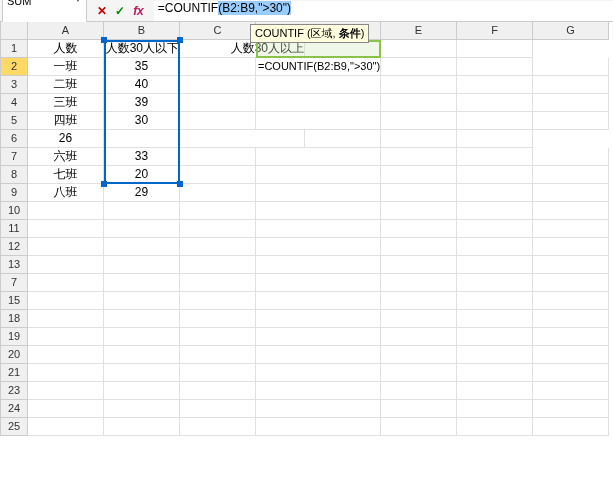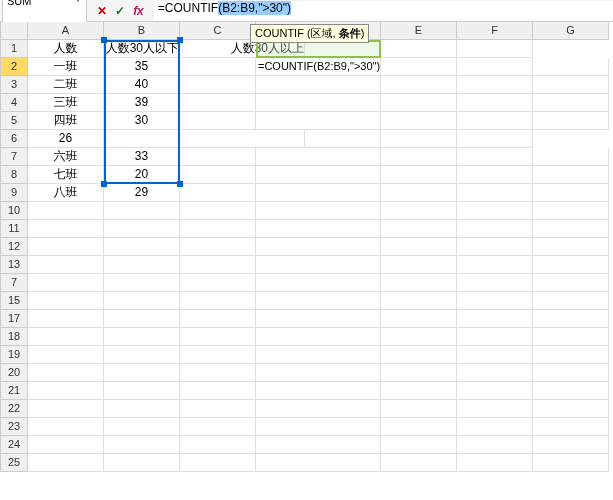--- a/index.html
+++ b/index.html
@@ -231,30 +231,20 @@
       <div class="hdr-row">15</div>
       <div class="cell col-A"></div>
       <div class="cell col-B"></div>
       <div class="cell col-C"></div>
       <div class="cell col-D"></div>
       <div class="cell col-E"></div>
       <div class="cell col-F"></div>
       <div class="cell col-G"></div>
     </div>
     <div class="row">
-      <div class="hdr-row">17</div>
-      <div class="cell col-A"></div>
-      <div class="cell col-B"></div>
-      <div class="cell col-C"></div>
-      <div class="cell col-D"></div>
-      <div class="cell col-E"></div>
-      <div class="cell col-F"></div>
-      <div class="cell col-G"></div>
-    </div>
-    <div class="row">
       <div class="hdr-row">18</div>
       <div class="cell col-A"></div>
       <div class="cell col-B"></div>
       <div class="cell col-C"></div>
       <div class="cell col-D"></div>
       <div class="cell col-E"></div>
       <div class="cell col-F"></div>
       <div class="cell col-G"></div>
     </div>
     <div class="row">
@@ -281,30 +271,20 @@
       <div class="hdr-row">21</div>
       <div class="cell col-A"></div>
       <div class="cell col-B"></div>
       <div class="cell col-C"></div>
       <div class="cell col-D"></div>
       <div class="cell col-E"></div>
       <div class="cell col-F"></div>
       <div class="cell col-G"></div>
     </div>
     <div class="row">
-      <div class="hdr-row">22</div>
-      <div class="cell col-A"></div>
-      <div class="cell col-B"></div>
-      <div class="cell col-C"></div>
-      <div class="cell col-D"></div>
-      <div class="cell col-E"></div>
-      <div class="cell col-F"></div>
-      <div class="cell col-G"></div>
-    </div>
-    <div class="row">
       <div class="hdr-row">23</div>
       <div class="cell col-A"></div>
       <div class="cell col-B"></div>
       <div class="cell col-C"></div>
       <div class="cell col-D"></div>
       <div class="cell col-E"></div>
       <div class="cell col-F"></div>
       <div class="cell col-G"></div>
     </div>
     <div class="row">

